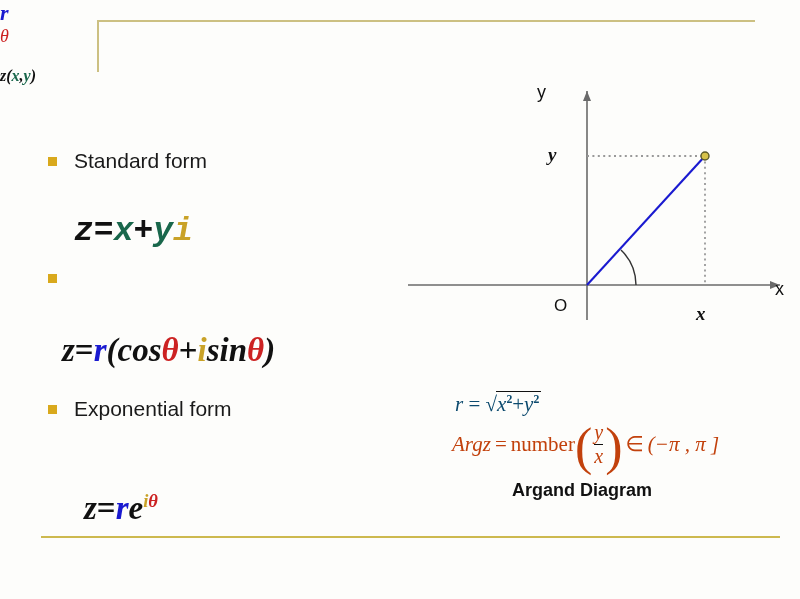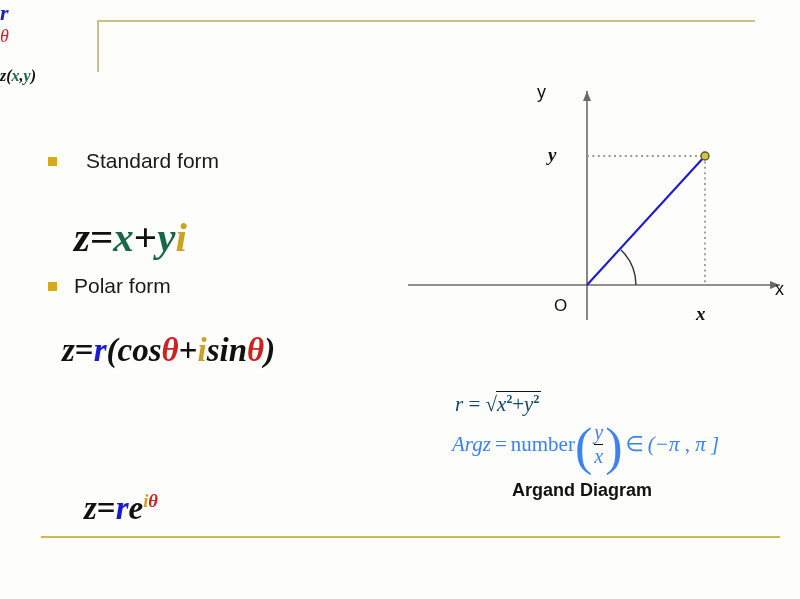--- a/index.html
+++ b/index.html
@@ -66,34 +66,34 @@
     background: #d9a91c;
     margin-right: 17px;
     flex: 0 0 auto;
   }
   .bullet-label {
     font-family: "Liberation Sans", sans-serif;
     font-size: 21px;
     color: #1a1a1a;
     white-space: nowrap;
   }
-  #b1 { left: 48px; top: 149px; gap: 12px; }
+  #b1 { left: 48px; top: 149px; }
   #b2 { left: 48px; top: 274px; }
   #b3 { left: 48px; top: 397px; }
 
   
   .formula {
     position: absolute;
     font-family: "Liberation Serif", serif;
     font-weight: bold;
     font-style: italic;
     color: #111111;
     white-space: nowrap;
   }
-  #f1 { left: 74px; top: 213px; font-size: 41px; }
+  #f1 { left: 74px; top: 213px; font-size: 33px; font-family: Liberation Mono, monospace; }
   #f2 { left: 62px; top: 332px; font-size: 33px; }
   #f3 { left: 84px; top: 458px; font-size: 33px; margin-top: 32px; }
 
   .c-black  { color: #111111; }
   .c-green  { color: #19674b; }
   .c-gold   { color: #c9a227; }
   .c-blue   { color: #1a1ad0; }
   .c-red    { color: #cc2222; }
   .op { color: #111111; font-style: normal; font-weight: bold; }
   .sup {
@@ -138,21 +138,21 @@
     font-size: 21px;
     color: #0c4a6e;
     white-space: nowrap;
   }
   #math-arg {
     position: absolute;
     left: 452px;
     top: 422px;
     font-family: "Liberation Serif", serif;
     font-size: 21px;
-    color: #3b82f6;
+    color: #c2410c;
     white-space: nowrap;
     display: flex;
     align-items: center;
   }
   .up { font-style: normal; }
   .it { font-style: italic; }
   .frac {
     display: inline-flex;
     flex-direction: column;
     align-items: center;
@@ -207,27 +207,30 @@
     <span class="bullet-sq"></span>
     <span class="bullet-label">Standard form</span>
   </div>
 
   <div class="formula" id="f1">
     <span class="c-black">z</span><span class="op">=</span><span class="c-green">x</span><span class="op">+</span><span class="c-green">y</span><span class="c-gold">i</span>
   </div>
 
   <div class="bullet-row" id="b2">
     <span class="bullet-sq"></span>
-    <span class="bullet-label">Polar form</span>
   </div>
 
   <div class="formula" id="f2">
     <span class="c-black">z</span><span class="op">=</span><span class="c-blue">r</span><span class="c-black">(</span><span class="c-black">cos</span><span class="c-red">θ</span><span class="op">+</span><span class="c-gold">i</span><span class="c-black">sin</span><span class="c-red">θ</span><span class="c-black">)</span>
   </div>
 
+  <div class="bullet-row" id="b3">
+    <span class="bullet-sq"></span>
+    <span class="bullet-label">Exponential form</span>
+  </div>
 
   <div class="formula" id="f3">
     <span class="c-black">z</span><span class="op">=</span><span class="c-blue">r</span><span class="c-black">e</span><span class="sup c-gold">i</span><span class="sup c-red">θ</span>
   </div>
 
   <svg id="argand" viewBox="0 0 400 250">
 
     <line x1="8" y1="210" x2="380" y2="210" stroke="#6a6a6a" stroke-width="1.6"></line>
     <polygon points="380,210 370,206 370,214" fill="#6a6a6a"></polygon>
 

